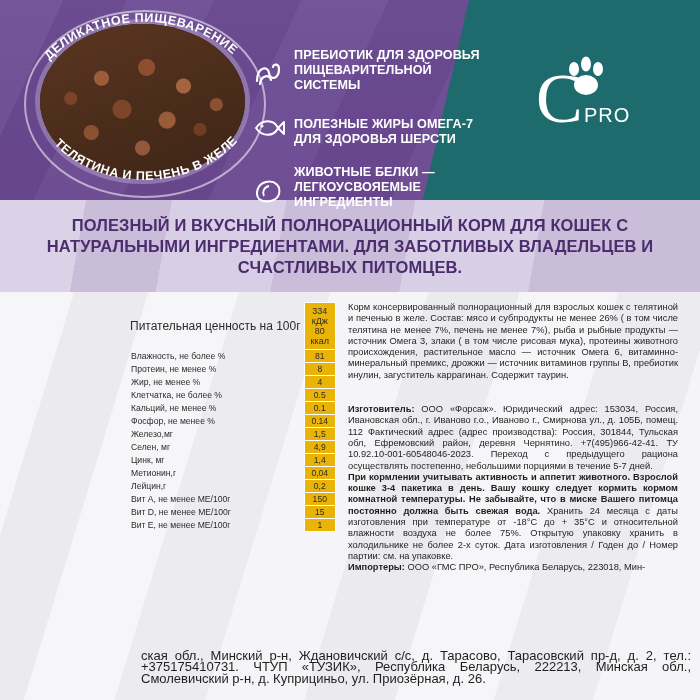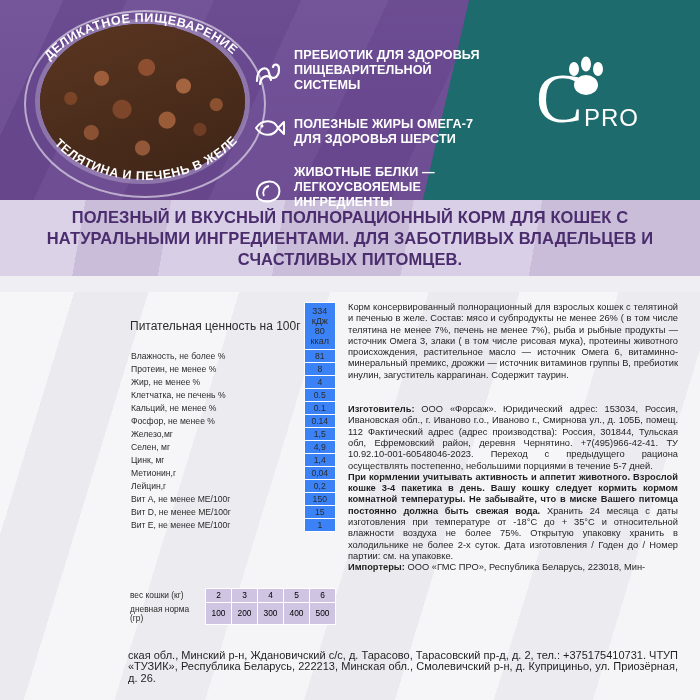--- a/index.html
+++ b/index.html
@@ -43,21 +43,21 @@
     position:absolute;left:44px;top:62px;width:150px;height:80px;
     color:#ffffff;
   }
   .paw-c{
     position:absolute;left:0;top:2px;
     font-size:70px;line-height:70px;font-weight:400;color:#ffffff;
     font-family:"Liberation Serif", serif;
   }
   .paw-pro{
     position:absolute;left:48px;top:42px;
-    font-size:24px;letter-spacing:1px;color:#ffffff;font-weight:400;
+    font-size:20px;letter-spacing:1px;color:#ffffff;font-weight:400;
   }
   .paw-print{position:absolute;left:26px;top:-6px;width:50px;height:44px;}
   
   .oval{
     position:absolute;left:40px;top:24px;width:205px;height:155px;
     border-radius:50%;
     background:#2e2320;
     overflow:hidden;
     box-shadow:0 0 0 5px rgba(255,255,255,.25);
     z-index:4;
@@ -91,21 +91,21 @@
   }
   
   .bullets{
     position:absolute;left:252px;top:48px;width:230px;z-index:4;color:#fff;
   }
   .brow{display:flex;align-items:flex-end;margin-bottom:18px;}
   .bicon{width:34px;flex:0 0 34px;margin-right:8px;padding-top:2px;}
   .btext{font-size:12.6px;line-height:15px;font-weight:bold;letter-spacing:.1px;}
   
   .headline{
-    position:absolute;left:0;top:200px;width:700px;height:76px;
+    position:absolute;left:0;top:200px;width:700px;height:92px;
     background:#cfc3e0;
     display:flex;align-items:center;justify-content:center;
   }
   .headline:before{
     content:"";position:absolute;inset:0;
     background:linear-gradient(100deg, rgba(255,255,255,.25) 0 12%, rgba(0,0,0,.03) 12% 24%, rgba(255,255,255,.18) 24% 40%, rgba(0,0,0,.03) 40% 58%, rgba(255,255,255,.2) 58% 76%, rgba(0,0,0,.03) 76% 100%);
   }
   .headline p{
     position:relative;margin:0;text-align:center;
     color:#4b2d6e;font-weight:bold;font-size:16.5px;line-height:21px;
@@ -126,43 +126,43 @@
   .ntable{
     position:absolute;left:128px;top:10px;width:208px;z-index:3;
     font-size:8.6px;color:#2b2b2b;
   }
   .ntable table{border-collapse:collapse;width:208px;}
   .ntable td{
     padding:1px 3px;vertical-align:middle;line-height:10px;
   }
   .ntable td.lbl{text-align:left;width:130px;white-space:nowrap;}
   .ntable td.val{
-    text-align:center;background:#3b82f6;border:1px solid #ffffff;width:74px;
+    text-align:center;background:#eab308;border:1px solid #ffffff;width:74px;
     font-weight:normal;
   }
   .ntable tr.head td.lbl{font-size:12px;line-height:12px;text-align:left;padding-left:2px;font-weight:normal;}
   .ntable tr.head td.val{font-size:9px;line-height:10px;padding:3px 2px;}
   
   .dtable{
     position:absolute;left:128px;top:296px;width:208px;z-index:3;font-size:8.4px;
   }
   .dtable table{border-collapse:collapse;width:208px;}
   .dtable td{border:1px solid #ffffff;padding:2px 1px;text-align:center;background:#cfc4e2;line-height:9px;}
   .dtable td.k{text-align:left;background:transparent;border:none;width:74px;padding-left:2px;color:#2b2b2b;}
   
   .copy{
     position:absolute;left:348px;top:10px;width:330px;z-index:3;
     font-size:9.3px;line-height:11.3px;color:#1f1f1f;text-align:justify;
   }
   .copy b{font-weight:bold;}
   .copy p{margin:0 0 0 0;}
   
   .bottom-copy{
-    position:absolute;left:128px;top:358px;width:550px;z-index:3;
-    font-size:11px;line-height:11.3px;color:#1f1f1f;text-align:justify;
+    position:absolute;left:141px;top:358px;width:550px;z-index:3;
+    font-size:13px;line-height:11.3px;color:#1f1f1f;text-align:justify;
   }
 </style>
 </head>
 <body>
 
 <div class="pack">
 
   <div class="top-band"></div>
 
   <div class="teal"></div>
@@ -255,21 +255,21 @@
         </tr>
         <tr>
           <td class="lbl">Протеин, не менее %</td>
           <td class="val">8</td>
         </tr>
         <tr>
           <td class="lbl">Жир, не менее %</td>
           <td class="val">4</td>
         </tr>
         <tr>
-          <td class="lbl">Клетчатка, не печень %</td>
+          <td class="lbl">Клетчатка, не более %</td>
           <td class="val">0.5</td>
         </tr>
         <tr>
           <td class="lbl">Кальций, не менее %</td>
           <td class="val">0.1</td>
         </tr>
         <tr>
           <td class="lbl">Фосфор, не менее %</td>
           <td class="val">0.14</td>
         </tr>
@@ -302,42 +302,20 @@
           <td class="val">15</td>
         </tr>
         <tr>
           <td class="lbl">Вит Е, не менее МЕ/100г</td>
           <td class="val">1</td>
         </tr>
       </tbody>
         </table>
     </div>
 
-    <div class="dtable">
-      <table>
-        <tbody>
-            <tr>
-          <td class="k">вес кошки (кг)</td>
-          <td>2</td>
-          <td>3</td>
-          <td>4</td>
-          <td>5</td>
-          <td>6</td>
-        </tr>
-        <tr>
-          <td class="k">дневная норма (гр)</td>
-          <td>100</td>
-          <td>200</td>
-          <td>300</td>
-          <td>400</td>
-          <td>500</td>
-        </tr>
-      </tbody>
-        </table>
-    </div>
 
     <div class="copy">
       <p>Корм консервированный полнорационный для взрослых кошек с телятиной и печенью в желе. Состав: мясо и субпродукты не менее 26% ( в том числе телятина не менее 7%, печень  не менее 7%), рыба и рыбные продукты — источник Омега 3, злаки ( в том числе рисовая мука), протеины животного происхождения, растительное масло — источник Омега 6, витаминно-минеральный премикс, дрожжи — источник витаминов группы В, пребиотик инулин, загуститель каррагинан. Содержит таурин.</p>
       <p style="margin-top:23px">
         <b>Изготовитель:</b>
         <span>ООО «Форсаж». Юридический адрес: 153034, Россия, Ивановская обл., г. Иваново г.о., Иваново г., Смирнова ул., д. 105Б, помещ. 112 Фактический адрес (адрес производства): Россия, 301844, Тульская обл, Ефремовский район, деревня Чернятино. +7(495)966-42-41. ТУ 10.92.10-001-60548046-2023. Переход с предыдущего рациона осуществлять постепенно, небольшими порциями в течение 5-7 дней.</span>
       </p>
       <p style="margin-top:0">
         <b>При кормлении учитывать активность и аппетит животного. Взрослой кошке 3-4 пакетика в день. Вашу кошку  следует кормить кормом комнатной температуры. Не забывайте, что в миске Вашего питомца постоянно должна быть свежая вода.</b>
         <span>Хранить 24 месяца с даты изготовления при температуре от -18°C до + 35°C и относительной влажности воздуха не более 75%. Открытую упаковку хранить в холодильнике не более 2-х суток. Дата изготовления / Годен до / Номер партии: см. на упаковке.</span>

